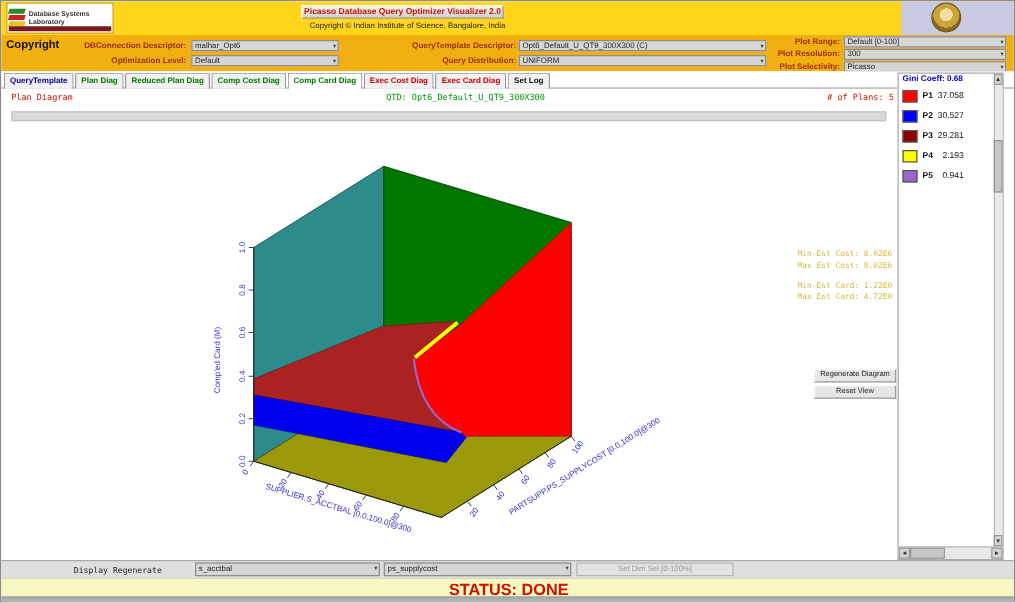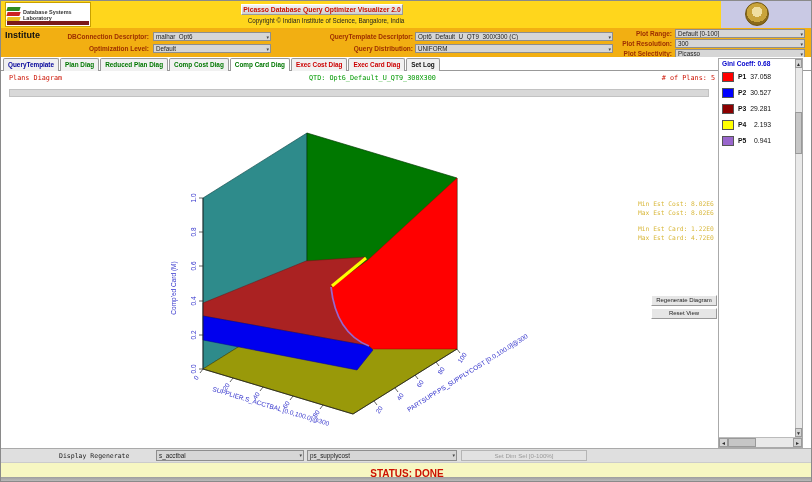--- a/index.html
+++ b/index.html
@@ -56,21 +56,21 @@
   .vthumb{position:absolute;right:0;top:44px;width:7px;height:42px;background:#C6C6C6;border:1px solid #999;box-sizing:border-box;}
   .hscroll{position:absolute;left:0;bottom:0;width:83px;height:10px;background:#E9E9E9;border-top:1px solid #BBB;box-sizing:border-box;}
   .hthumb{position:absolute;left:9px;top:0;width:28px;height:9px;background:#C6C6C6;border:1px solid #999;box-sizing:border-box;}
 
   
   .bottombar{left:0;top:447px;width:812px;height:14px;background:#DFDFDF;border-top:1px solid #AAA;box-sizing:border-box;}
   .bb-label{position:absolute;left:58px;top:3px;font:6.5px "DejaVu Sans Mono",monospace;color:#222;}
   .bb-dd{position:absolute;top:1px;height:11px;line-height:9px;}
   .set-dim{position:absolute;left:460px;top:1px;width:126px;height:11px;background:#E2E2E2;border:1px solid #B5B5B5;box-sizing:border-box;text-align:center;font-size:6.2px;color:#9A9A9A;line-height:9px;}
   .statusbar{left:0;top:461px;width:812px;height:15px;background:#F7F7C2;border-top:1px solid #CCC;box-sizing:border-box;text-align:center;}
-  .status-text{font-size:10px;font-weight:bold;color:#CC1100;line-height:14px;}
+  .status-text{font-size:13px;font-weight:bold;color:#CC1100;line-height:14px;}
   .bottom-edge{left:0;top:476px;width:812px;height:6px;background:linear-gradient(#9E9E9E,#C8C8C8);}
 
   .tick{font-size:6.5px;fill:#3333CC;}
   .axlab{font-size:6.5px;fill:#3333CC;}
 </style>
 </head>
 <body>
 
 <div class="window">
 
@@ -85,21 +85,21 @@
       <span class="logo-band"></span>
     </div>
     <div class="abs title-btn">Picasso Database Query Optimizer Visualizer 2.0</div>
     <div class="abs copyright">Copyright © Indian Institute of Science, Bangalore, India</div>
     <div class="abs corner">
       <span class="seal"></span>
     </div>
   </div>
 
   <div class="abs settings">
-    <div class="abs set-head">Institute</div>
+    <div class="abs set-head">Copyright</div>
 
     <div class="abs f-label" style="left:0;top:5px;width:148px;">DBConnection Descriptor:</div>
     <div class="abs dd" style="left:152px;top:4px;width:118px;">
       <span>malhar_Opt6</span>
       <span class="arr">▾</span>
     </div>
     <div class="abs f-label" style="left:0;top:17px;width:148px;">Optimization Level:</div>
     <div class="abs dd" style="left:152px;top:16px;width:118px;">
       <span>Default</span>
       <span class="arr">▾</span>
@@ -140,21 +140,21 @@
       <div class="tab c-green">Reduced Plan Diag</div>
       <div class="tab c-green">Comp Cost Diag</div>
       <div class="tab c-green active">Comp Card Diag</div>
       <div class="tab c-red">Exec Cost Diag</div>
       <div class="tab c-red">Exec Card Diag</div>
       <div class="tab c-black">Set Log</div>
     </div>
   </div>
 
   <div class="abs content">
-    <div class="abs plan-diagram">Plans Diagram</div>
+    <div class="abs plan-diagram">Plan Diagram</div>
     <div class="abs qtd">QTD: Opt6_Default_U_QT9_300X300</div>
     <div class="abs plan-count"># of Plans: 5</div>
     <div class="abs gray-strip"></div>
 
     <svg class="abs plot-svg" width="704" height="348" viewBox="0 0 704 348">
 
       <polygon points="194,100 298,35 298,206 194,271" fill="#2E8B8B" stroke="#134F4F" stroke-width="0.7"></polygon>
       <polygon points="298,35 448,80 448,251 298,206" fill="#007800" stroke="#013E01" stroke-width="0.7"></polygon>
       <polygon points="194,271 298,206 448,251 344,316" fill="#999909" stroke="#4E4E02" stroke-width="0.7"></polygon>
 

